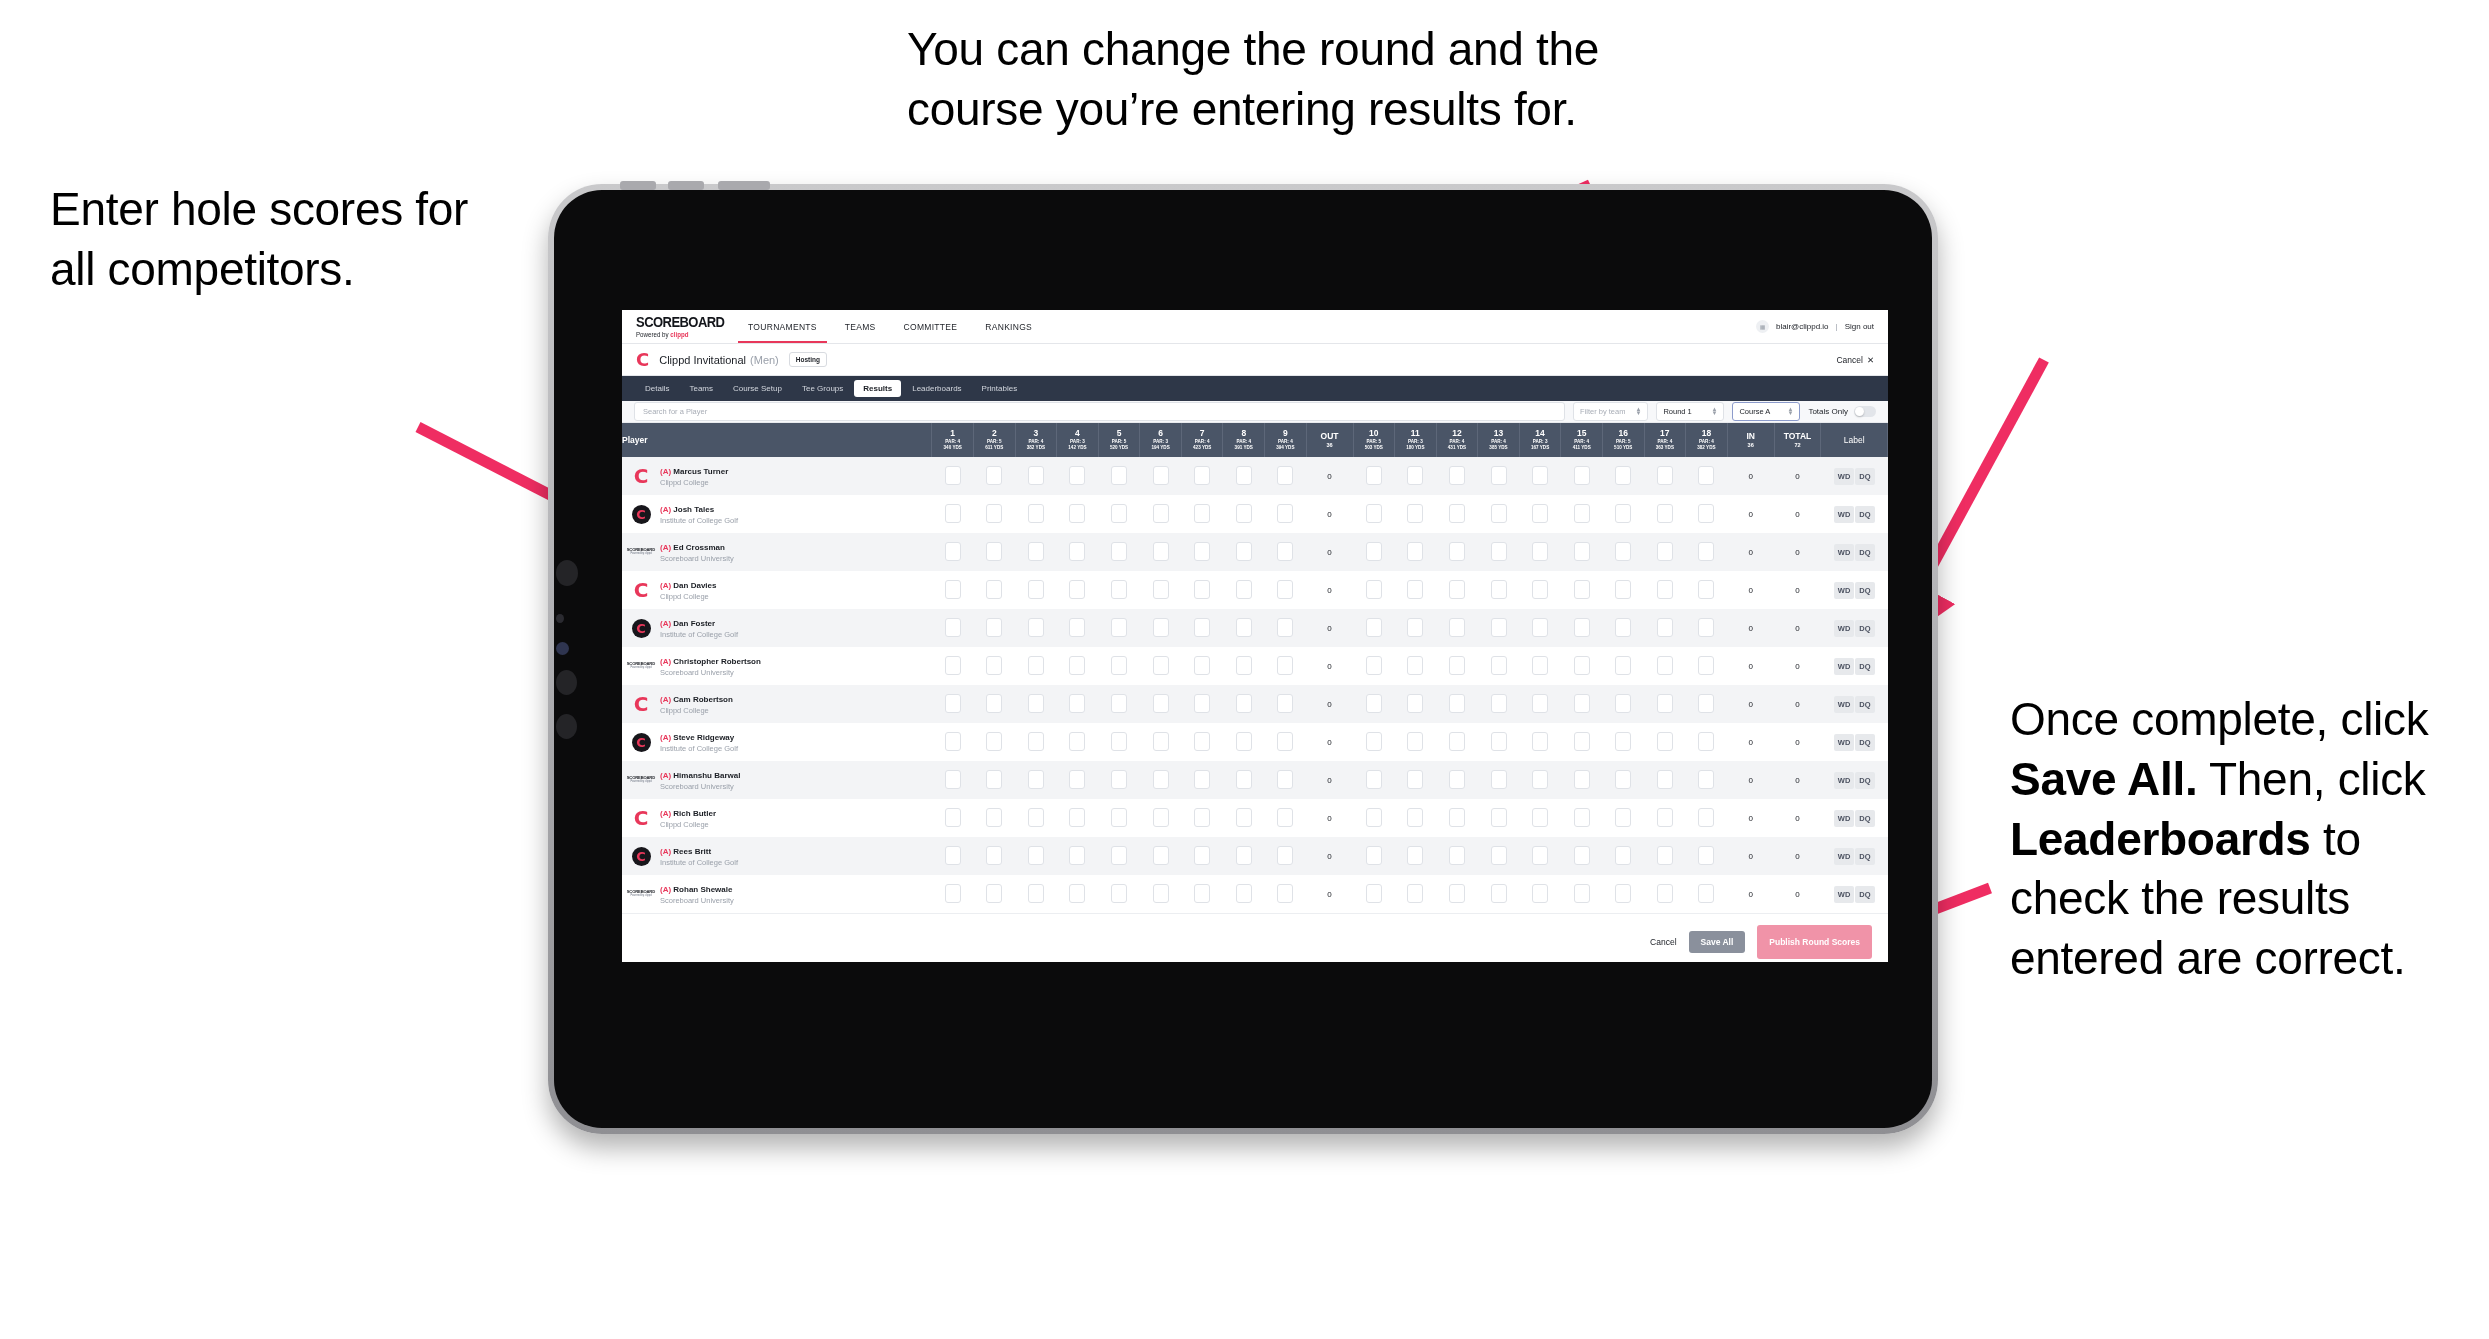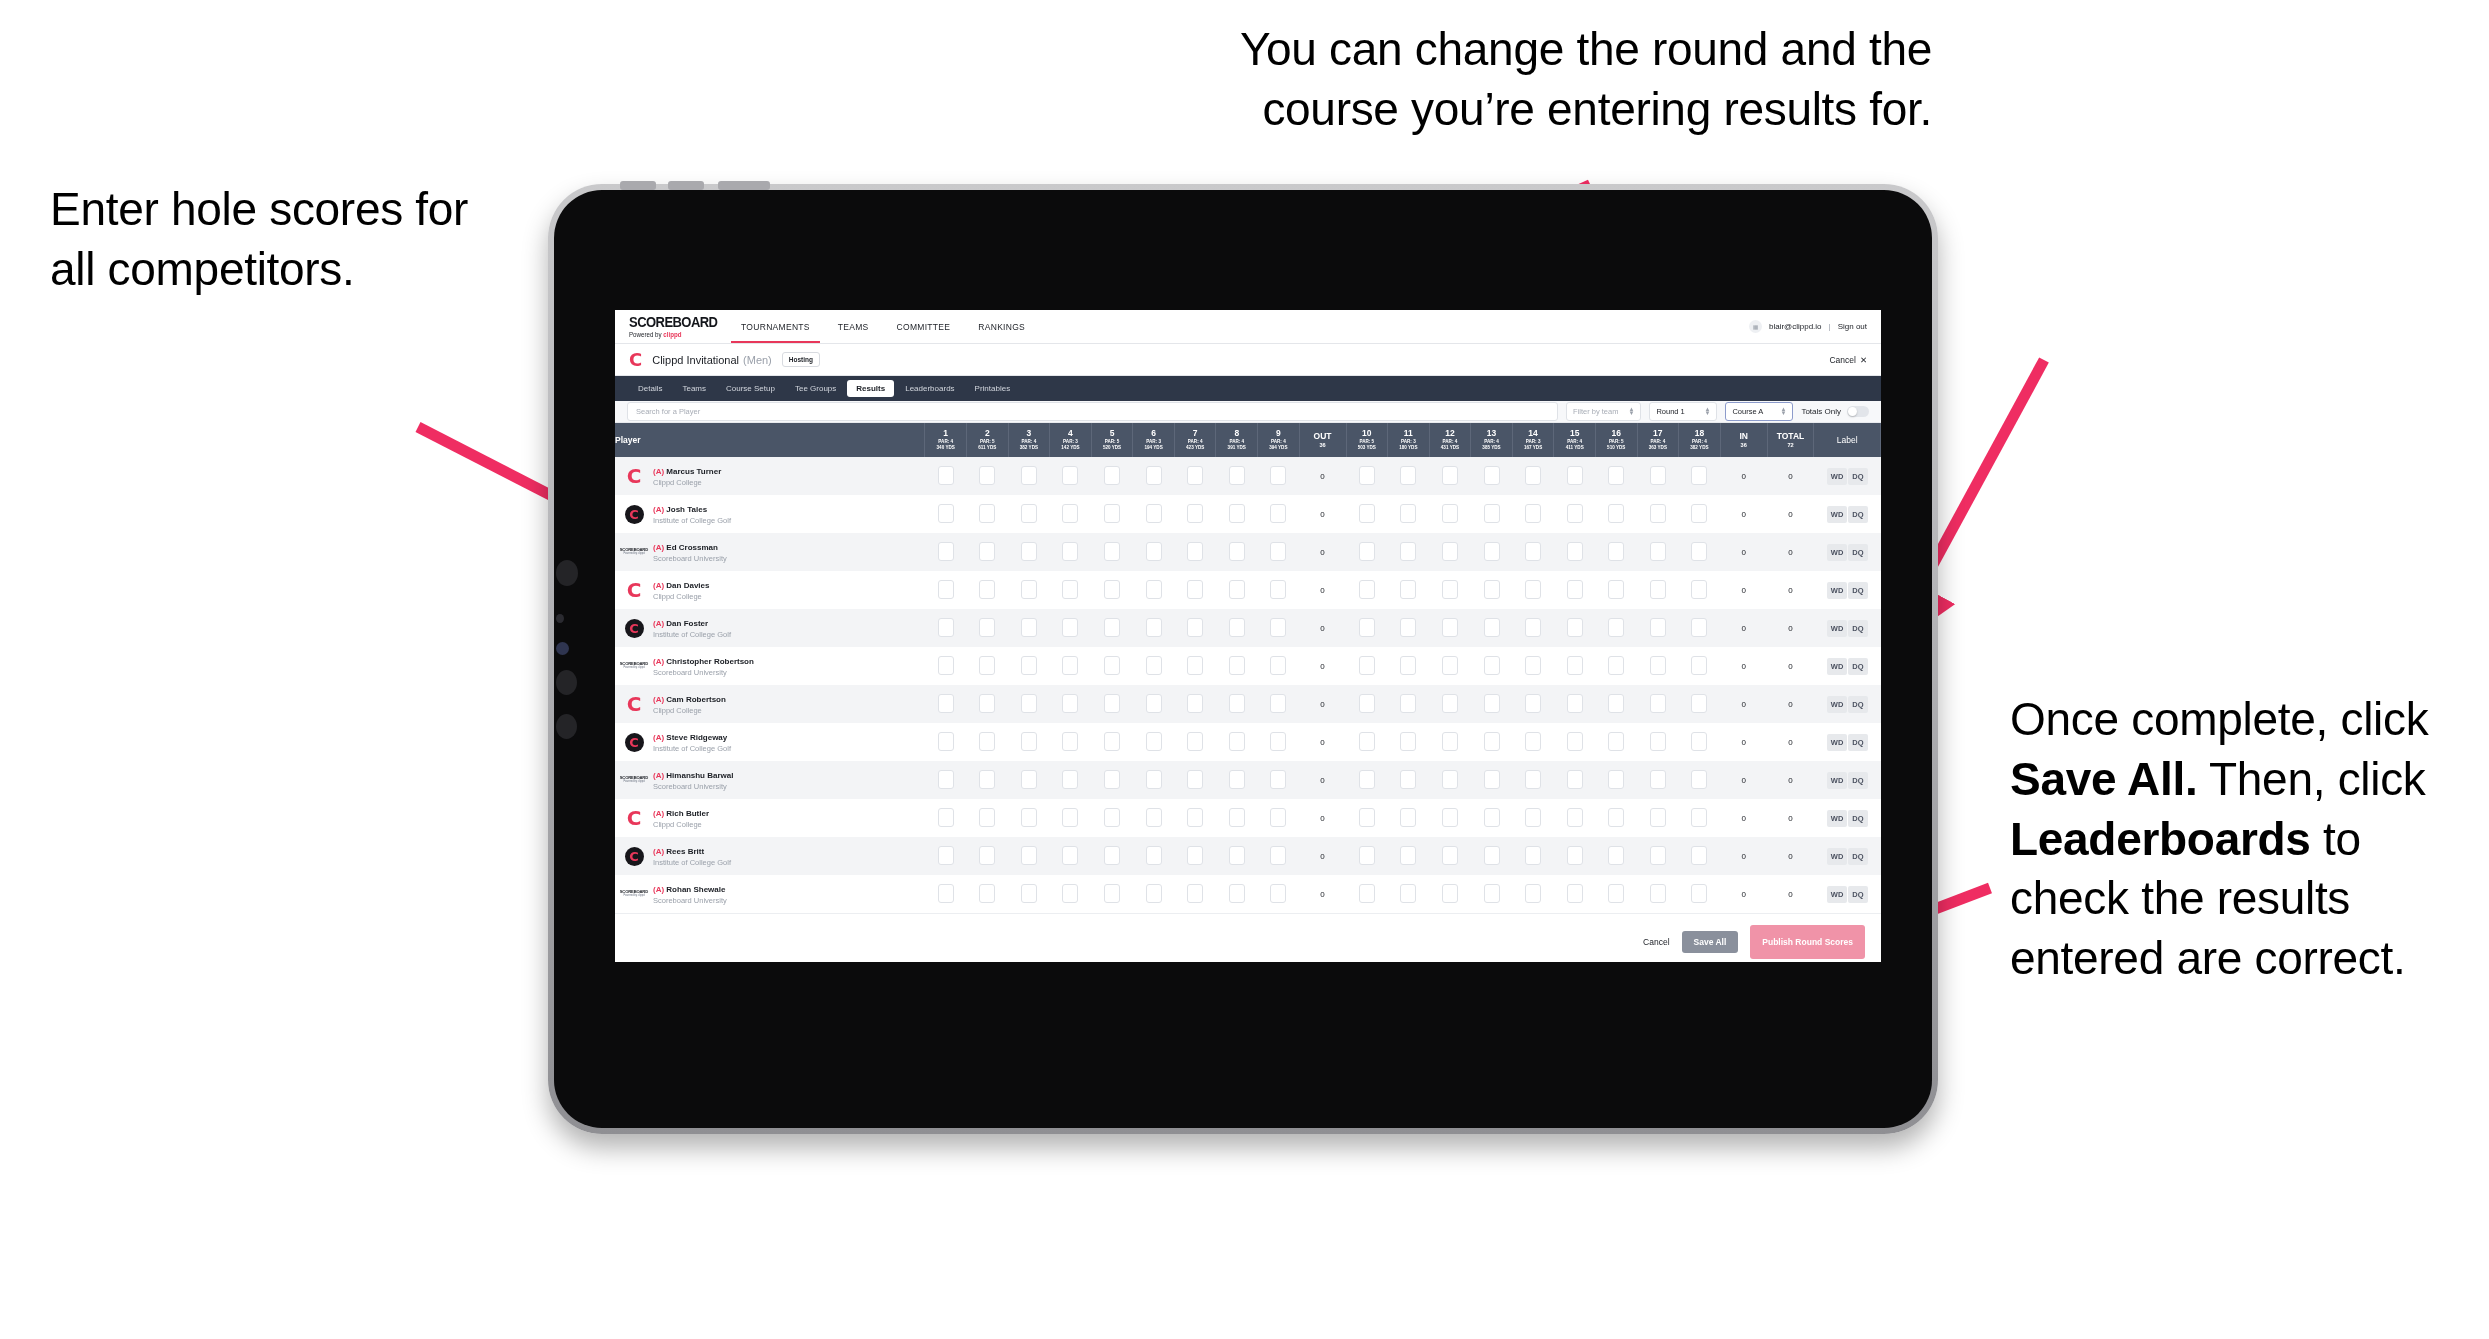--- a/index.html
+++ b/index.html
@@ -15,21 +15,21 @@
   .anno {
     position: absolute;
     color: #000;
     font-family: "Liberation Sans", sans-serif;
     font-size: 46px;
     line-height: 1.30;
     letter-spacing: -0.3px;
     white-space: pre-line;
   }
   .anno b { font-weight: 700; }
-  #anno-top   { left: 952px; top: 20px;  width: 980px; text-align: right; }
+  #anno-top   { left: 907px; top: 20px;  width: 980px; text-align: left; }
   #anno-left  { left: 50px;  top: 180px; width: 420px; }
   #anno-wd    { left: 2020px; top: 218px; width: 450px; }
   #anno-save  { left: 2010px; top: 690px; width: 470px; }
 
   
   .arrow { position: absolute; overflow: visible; pointer-events: none; }
 
   
   #tablet {
     position: absolute;
@@ -53,21 +53,21 @@
   .sbtn { position: absolute; left: 2px; background: #242427; border-radius: 50%; }
   #sbtn-1 { top: 370px; width: 22px; height: 26px; }
   #sbtn-2 { top: 424px; width: 8px;  height: 9px;  background:#2b2b31; }
   #sbtn-3 { top: 452px; width: 13px; height: 13px; background:#2f3550; }
   #sbtn-4 { top: 480px; width: 21px; height: 25px; }
   #sbtn-5 { top: 524px; width: 21px; height: 25px; }
 
   
   #screen {
     position: absolute;
-    left: 61px; top: 120px;
+    left: 68px; top: 120px;
     width: 1266px; height: 652px;
     background: #ffffff;
     overflow: hidden;
     font-size: 10px;
   }
 
   
   #topnav {
     height: 34px; background: #fff;
     display: flex; align-items: center;

